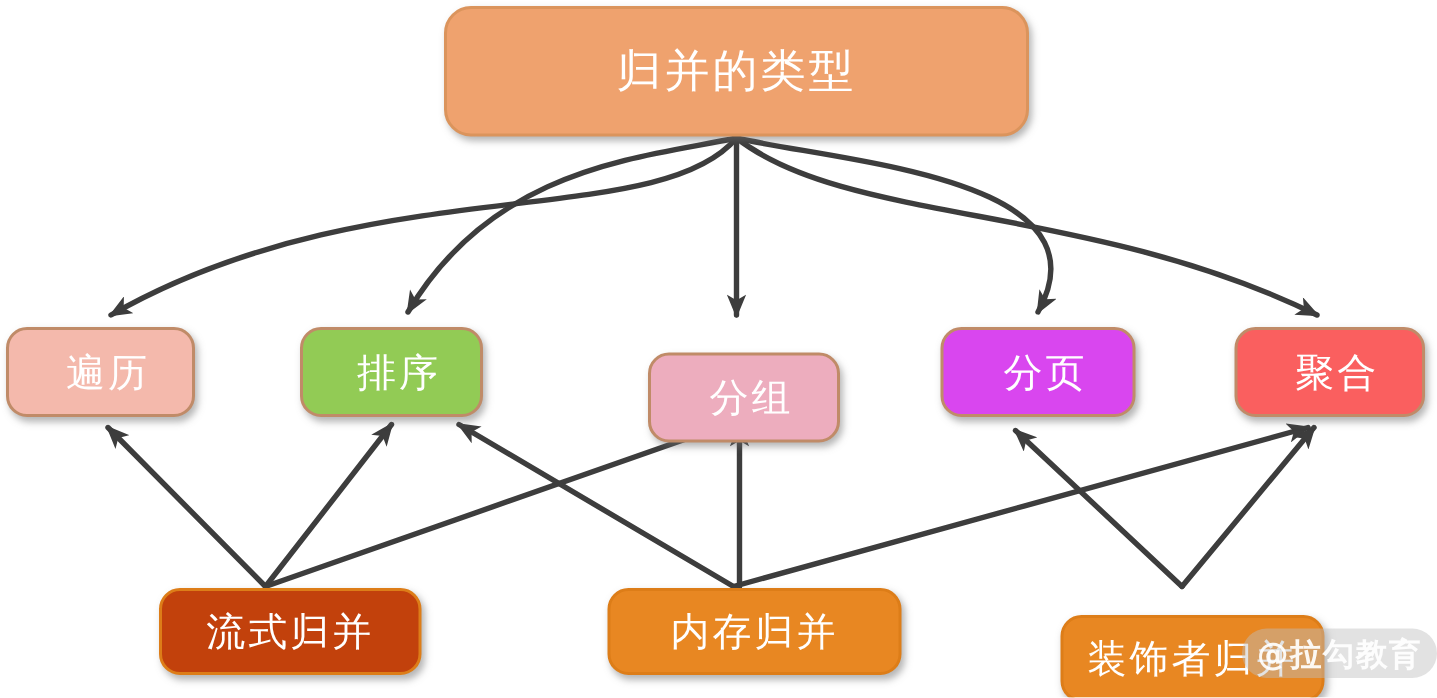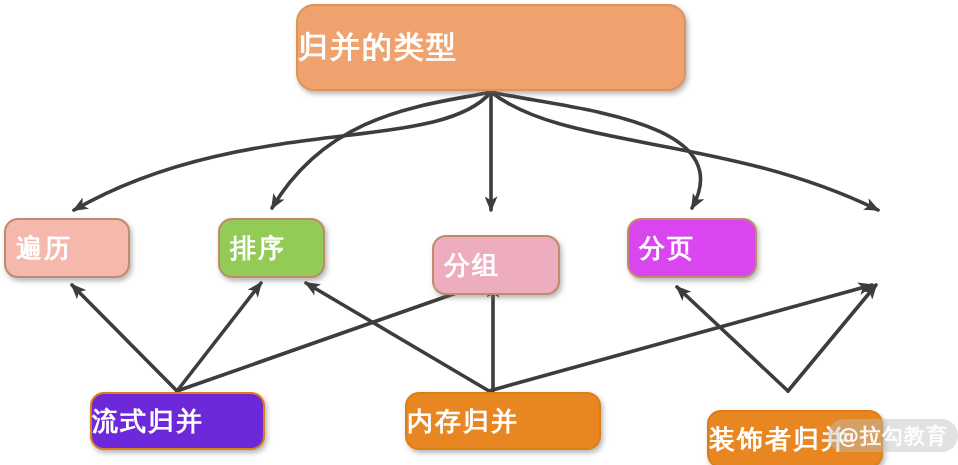--- a/index.html
+++ b/index.html
@@ -2,33 +2,33 @@
 <html><head>
 <meta charset="utf-8">
 <style>
   html,body{margin:0;padding:0;background:#fff;}
   .canvas{
     position:relative;width:958px;height:465px;background:#ffffff;overflow:hidden;
     font-family:"DejaVu Sans","Liberation Sans",sans-serif;
   }
   .arrow-layer{position:absolute;left:0;top:0;width:958px;height:465px;pointer-events:none;}
   .node{
-    position:absolute;display:flex;align-items:center;
-    color:#ffffff;font-weight:bold;letter-spacing:2px;
+    position:absolute;display:flex;align-items:center;justify-content:center;
+    color:#ffffff;font-weight:normal;letter-spacing:2px;
     box-shadow:2px 3px 5px rgba(110,110,110,0.5);
     box-sizing:border-box;text-align:center;
   }
   .node-root{
     left:296px;top:4px;width:390px;height:87px;border-radius:18px;
     font-size:30px;border:2px solid #db945c;
   }
   .node-mid{top:218px;height:60px;border-radius:14px;font-size:26px;border:2px solid #c08b68;padding-left:10px;}
   .node-bot{top:392px;height:58px;border-radius:14px;font-size:26px;border:2px solid #dd7d18;}
   .n-traverse{left:4px;width:126px;}
-  .n-sort{left:218px;width:107px;}
+  .n-sort{left:200px;width:122px;}
   .n-group{left:432px;width:128px;}
   .n-page{left:627px;width:130px;}
   .n-agg{left:823px;width:127px;}
   .n-stream{left:90px;width:175px;}
   .n-memory{left:405px;width:196px;}
   .n-decorator{left:707px;width:176px;}
   .watermark{
     position:absolute;left:828px;top:419px;width:130px;height:33px;border-radius:17px;
     background:rgba(190,190,190,0.45);
     display:flex;align-items:center;justify-content:center;
@@ -73,22 +73,25 @@
   </div>
   <div class="node node-mid n-sort" style="background-color: rgb(146, 203, 85);">
     <span>排序</span>
   </div>
   <div class="node node-mid n-group" style="background-color: rgb(237, 173, 190); margin-top: 17px;">
     <span>分组</span>
   </div>
   <div class="node node-mid n-page" style="background-color: #d946ef;">
     <span>分页</span>
   </div>
+  <div class="node node-mid n-agg" style="background-color: rgb(250, 95, 95);">
+    <span>聚合</span>
+  </div>
 
-  <div class="node node-bot n-stream" style="background-color: #6d28d9;">
+  <div class="node node-bot n-stream" style="background-color: #c2410c; margin-left: 16px;">
     <span>流式归并</span>
   </div>
   <div class="node node-bot n-memory" style="background-color: rgb(232, 135, 34);">
     <span>内存归并</span>
   </div>
   <div class="node node-bot n-decorator" style="background-color: rgb(232, 135, 34); margin-top: 18px;">
     <span>装饰者归并</span>
   </div>
 
   <div class="watermark">

